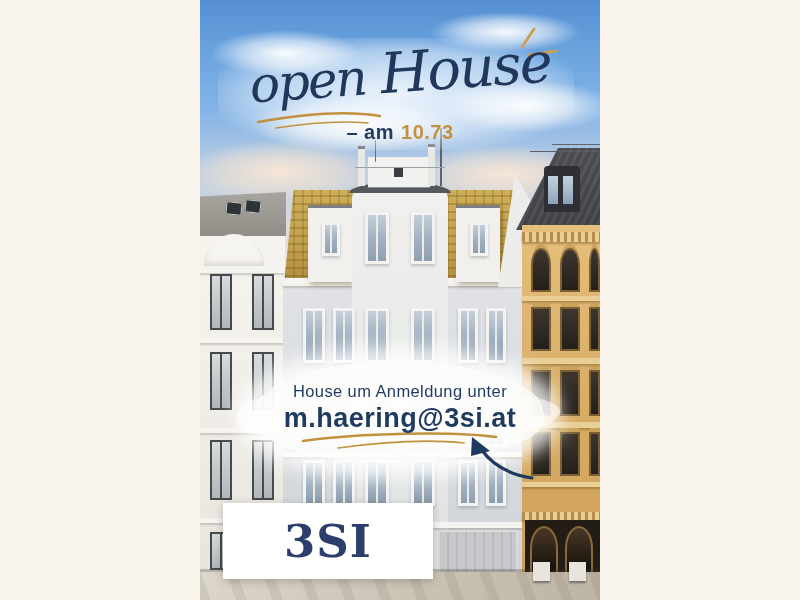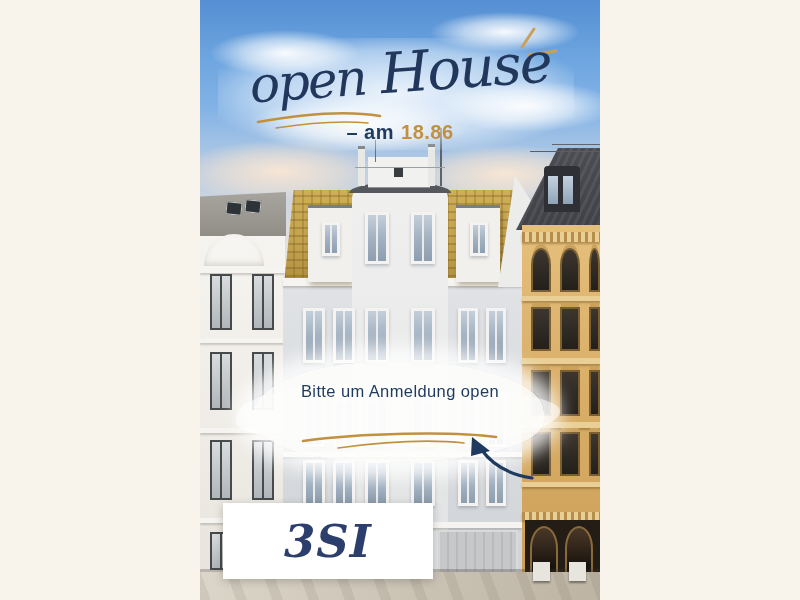--- a/index.html
+++ b/index.html
@@ -130,21 +130,21 @@
     background:rgba(255,255,255,0.55);
     border-radius:40% 60% 50% 50% / 55% 45% 60% 40%;
   }
   .contact-text{position:absolute;left:0;top:382px;width:400px;z-index:7;text-align:center;color:#1e3a5f;}
   .contact-intro{font-size:16.5px;letter-spacing:0.4px;}
   .contact-email{font-size:27px;font-weight:bold;letter-spacing:0.5px;margin-top:2px;}
   .logo-box{
     position:absolute;left:23px;top:503px;width:210px;height:76px;z-index:8;
     background:#ffffff;box-shadow:0 2px 8px rgba(40,40,40,0.25);
     display:flex;align-items:center;justify-content:center;gap:12px;
-    font-family:"DejaVu Serif", serif;color:#2c3e6b;font-style:italic;
+    font-family:"DejaVu Serif", serif;color:#2c3e6b;
   }
   .logo-brand{font-size:45px;font-weight:bold;letter-spacing:1px;line-height:1;}
   .logo-division{
     border-top:1.5px solid #2c3e6b;border-bottom:1.5px solid #2c3e6b;
     padding:7px 4px;font-size:16px;letter-spacing:4px;
   }
 </style>
 </head>
 <body>
 
@@ -260,27 +260,28 @@
 
     <div class="brush-title"></div>
 
     <div class="headline">
       <span class="w1">open</span>
       <span class="w2">House</span>
     </div>
 
     <div class="event-line">
       <span>– am</span>
-      <span class="date">18.86</span>
+      <span class="date">10.73</span>
     </div>
 
     <div class="brush-contact2"></div>
     <div class="brush-contact"></div>
     <div class="contact-text">
-      <div class="contact-intro">Bitte um Anmeldung open</div>
+      <div class="contact-intro">House um Anmeldung unter</div>
+      <div class="contact-email">m.haering@3si.at</div>
     </div>
 
     <svg class="svg-overlay" viewBox="0 0 400 600">
 
       <path d="M 58 122 C 108 113, 150 111, 180 116" stroke="#c2913f" stroke-width="2.6" fill="none" stroke-linecap="round"></path>
       <path d="M 76 128 C 114 122, 146 121, 168 123" stroke="#c2913f" stroke-width="1.6" fill="none" stroke-linecap="round"></path>
 
       <path d="M 322 47 L 334 29" stroke="#c9a05a" stroke-width="3" fill="none" stroke-linecap="round"></path>
       <path d="M 329 55 L 356 51" stroke="#c9a05a" stroke-width="3" fill="none" stroke-linecap="round"></path>
 

